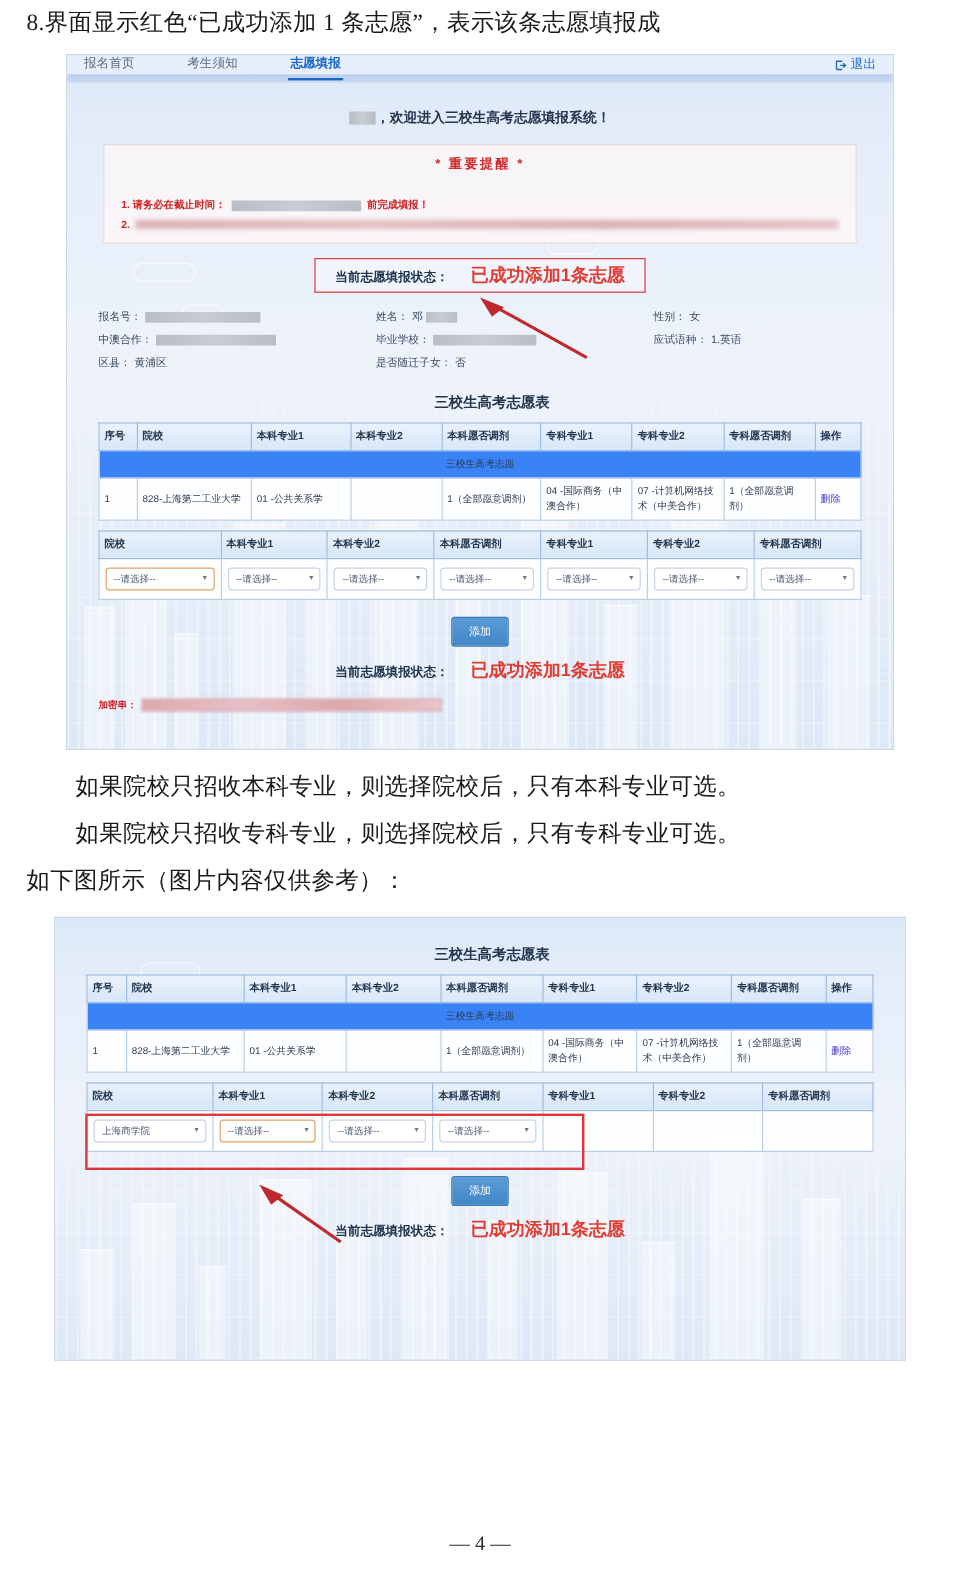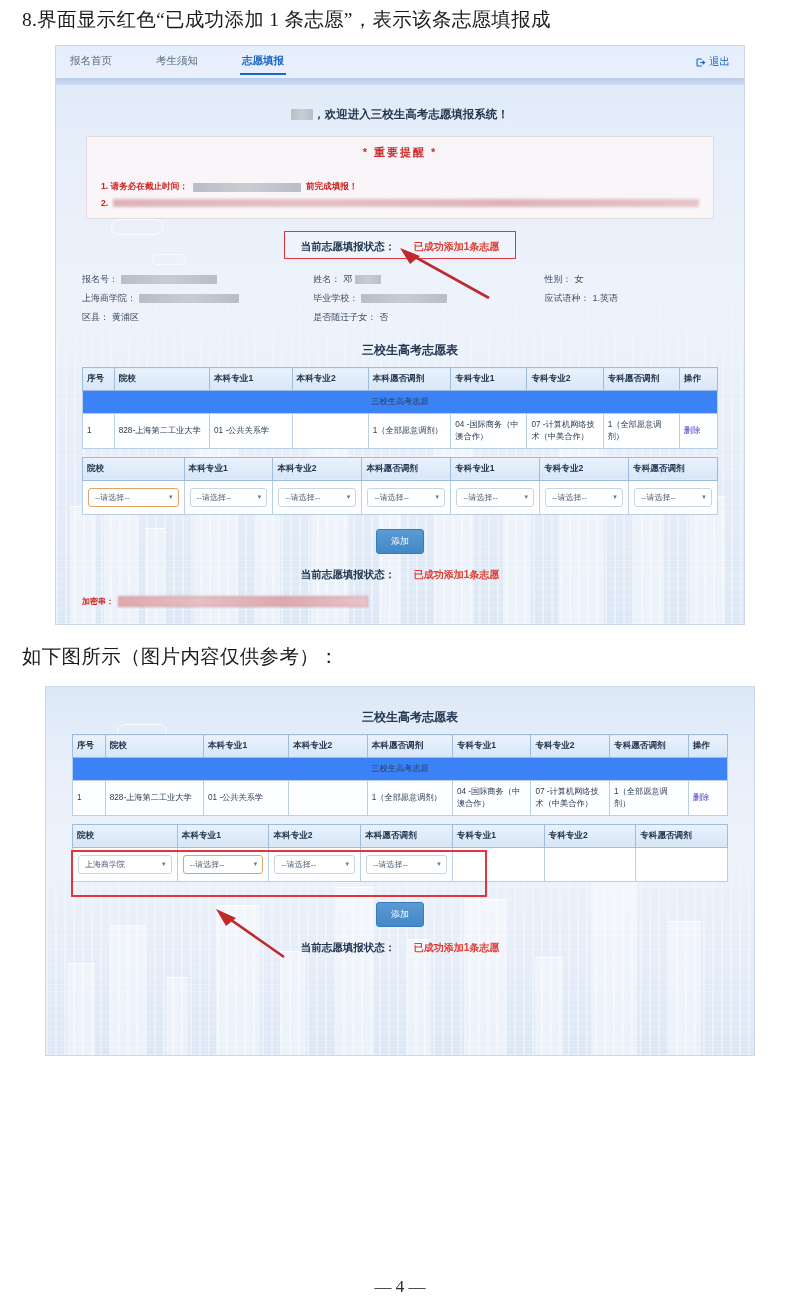--- a/index.html
+++ b/index.html
@@ -59,21 +59,21 @@
     position: absolute;
     border: 1.4px solid rgba(255,255,255,.85);
     border-radius: 40px;
     height: 16px;
     opacity: .85;
   }
   .fig-inner { position: relative; z-index: 3; height: 100%; }
 
   
   .navbar {
-    height: 32px;
+    height: 16px;
     display: flex; align-items: center;
     padding: 0 14px;
     background: rgba(233,241,252,.72);
     font-family: "Liberation Sans", sans-serif;
   }
   .nav-item {
     font-size: 10.5px; color: #5b6a80;
     padding: 0 0 3px 0; margin-right: 44px;
     position: relative; white-space: nowrap;
   }
@@ -125,21 +125,21 @@
   
   .status-row { display: flex; justify-content: center; margin-top: 12px; }
   .status-box {
     border: 1.6px solid #e0353b;
     padding: 4px 16px;
     background: rgba(243,247,253,.6);
     font-family: "Liberation Sans", sans-serif;
     white-space: nowrap;
   }
   .status-label { font-size: 10.5px; font-weight: bold; color: #20354f; }
-  .status-value { font-size: 10px; font-weight: bold; color: #e03b30; margin-left: 14px; }
+  .status-value { font-size: 15px; font-weight: bold; color: #e03b30; margin-left: 14px; }
 
   .status-plain {
     text-align: center; margin-top: 10px;
     font-family: "Liberation Sans", sans-serif; white-space: nowrap;
   }
 
   
   .info-grid {
     margin: 14px 26px 0 26px;
     display: grid;
@@ -319,21 +319,21 @@
         <span>姓名：</span>
         <span>邓</span>
         <span class="redact" style="width:26px;height:9px;"></span>
       </div>
       <div class="info-cell">
         <span>性别：</span>
         <span>女</span>
       </div>
 
       <div class="info-cell">
-        <span>上海商学院：</span>
+        <span>中澳合作：</span>
         <span class="redact" style="width:100px;height:9px;"></span>
       </div>
       <div class="info-cell">
         <span>毕业学校：</span>
         <span class="redact" style="width:86px;height:9px;"></span>
       </div>
       <div class="info-cell">
         <span>应试语种：</span>
         <span>1.英语</span>
       </div>
@@ -459,20 +459,22 @@
     </div>
   </div>
 
   <svg class="arrow-svg" style="left:330px; top:198px;" width="110" height="60" viewBox="0 0 110 60">
     <path d="M103 54 L22 9" stroke="#c0292b" stroke-width="2.6" fill="none"></path>
     <path d="M14 4 L34 12 L24 20 Z" fill="#c0292b"></path>
   </svg>
 </div>
 
 <div class="doc-para para-block" style="padding-top:12px;">
+  <div class="indent">如果院校只招收本科专业，则选择院校后，只有本科专业可选。</div>
+  <div class="indent">如果院校只招收专科专业，则选择院校后，只有专科专业可选。</div>
   <div>如下图所示（图片内容仅供参考）：</div>
 </div>
 
 <div class="figure fig2">
   <div class="bg-art">
     <div class="cloud" style="left:10%; top:10%; width:50px;"></div>
     <div class="cloud" style="left:17%; top:16%; width:32px; height:11px;"></div>
     <div class="sky-block" style="left:3%;  width:28px; height:92px;"></div>
     <div class="sky-block" style="left:9%;  width:36px; height:130px;"></div>
     <div class="sky-block" style="left:17%; width:22px; height:78px;"></div>

